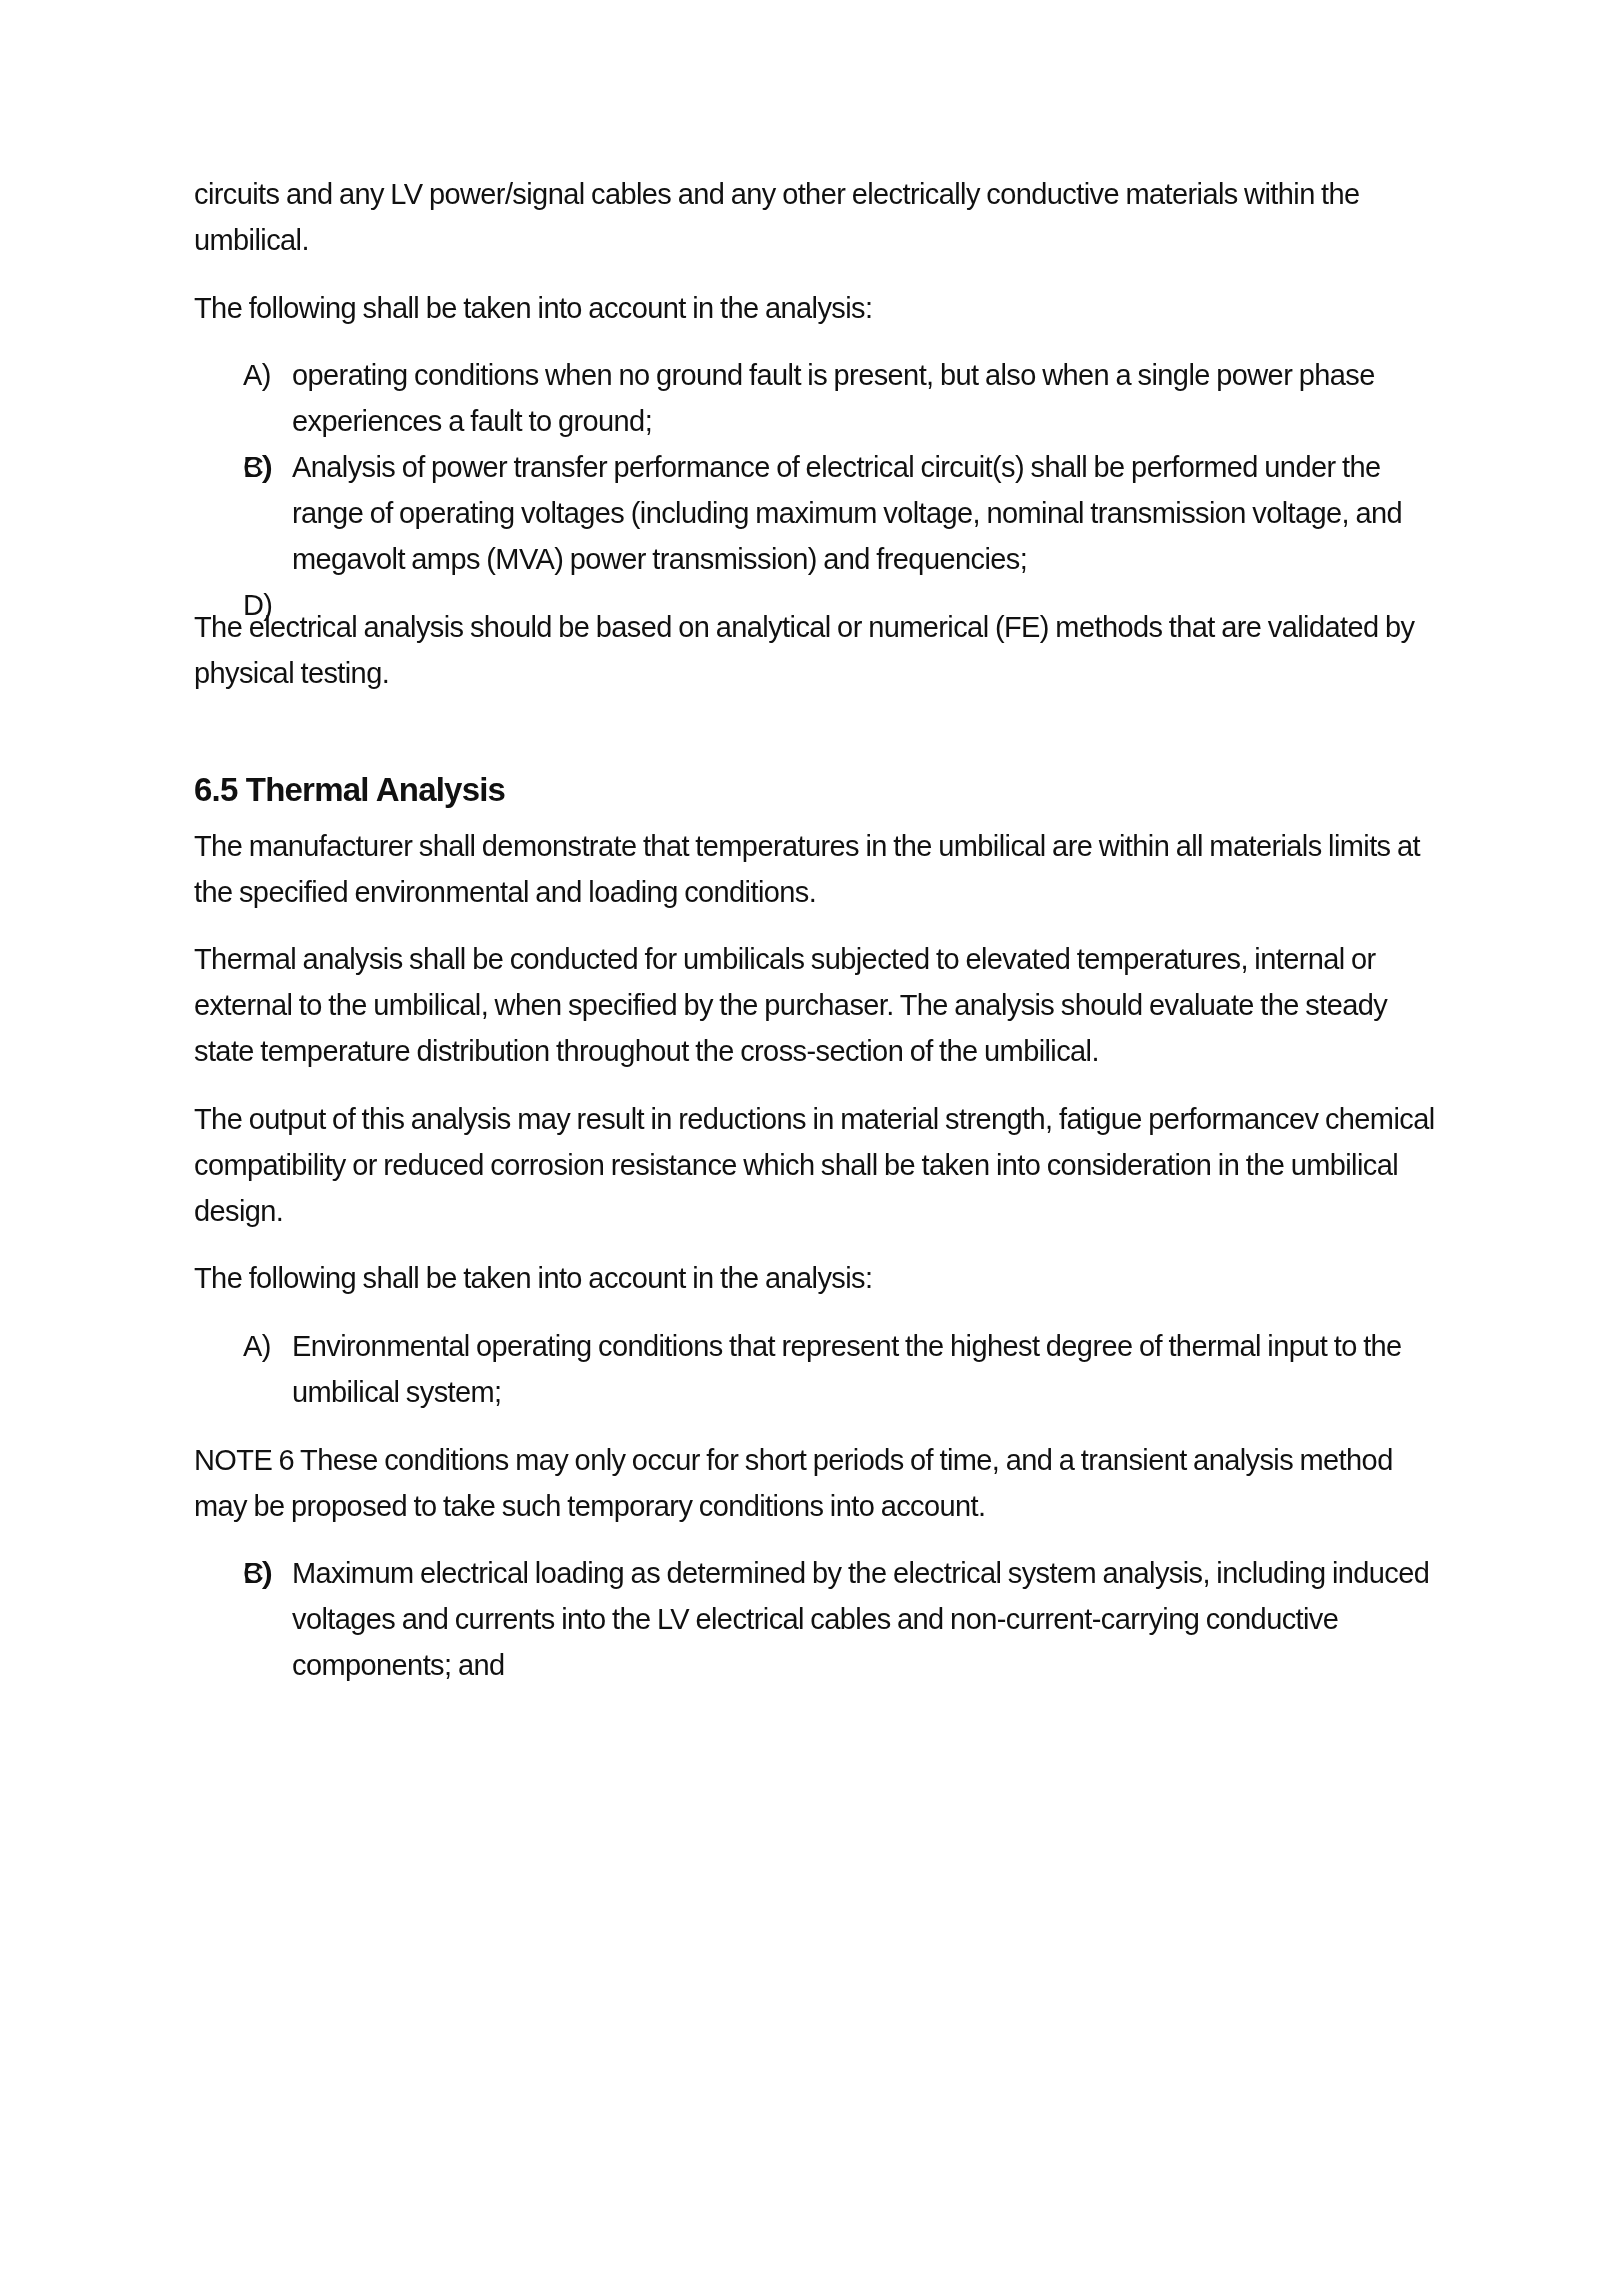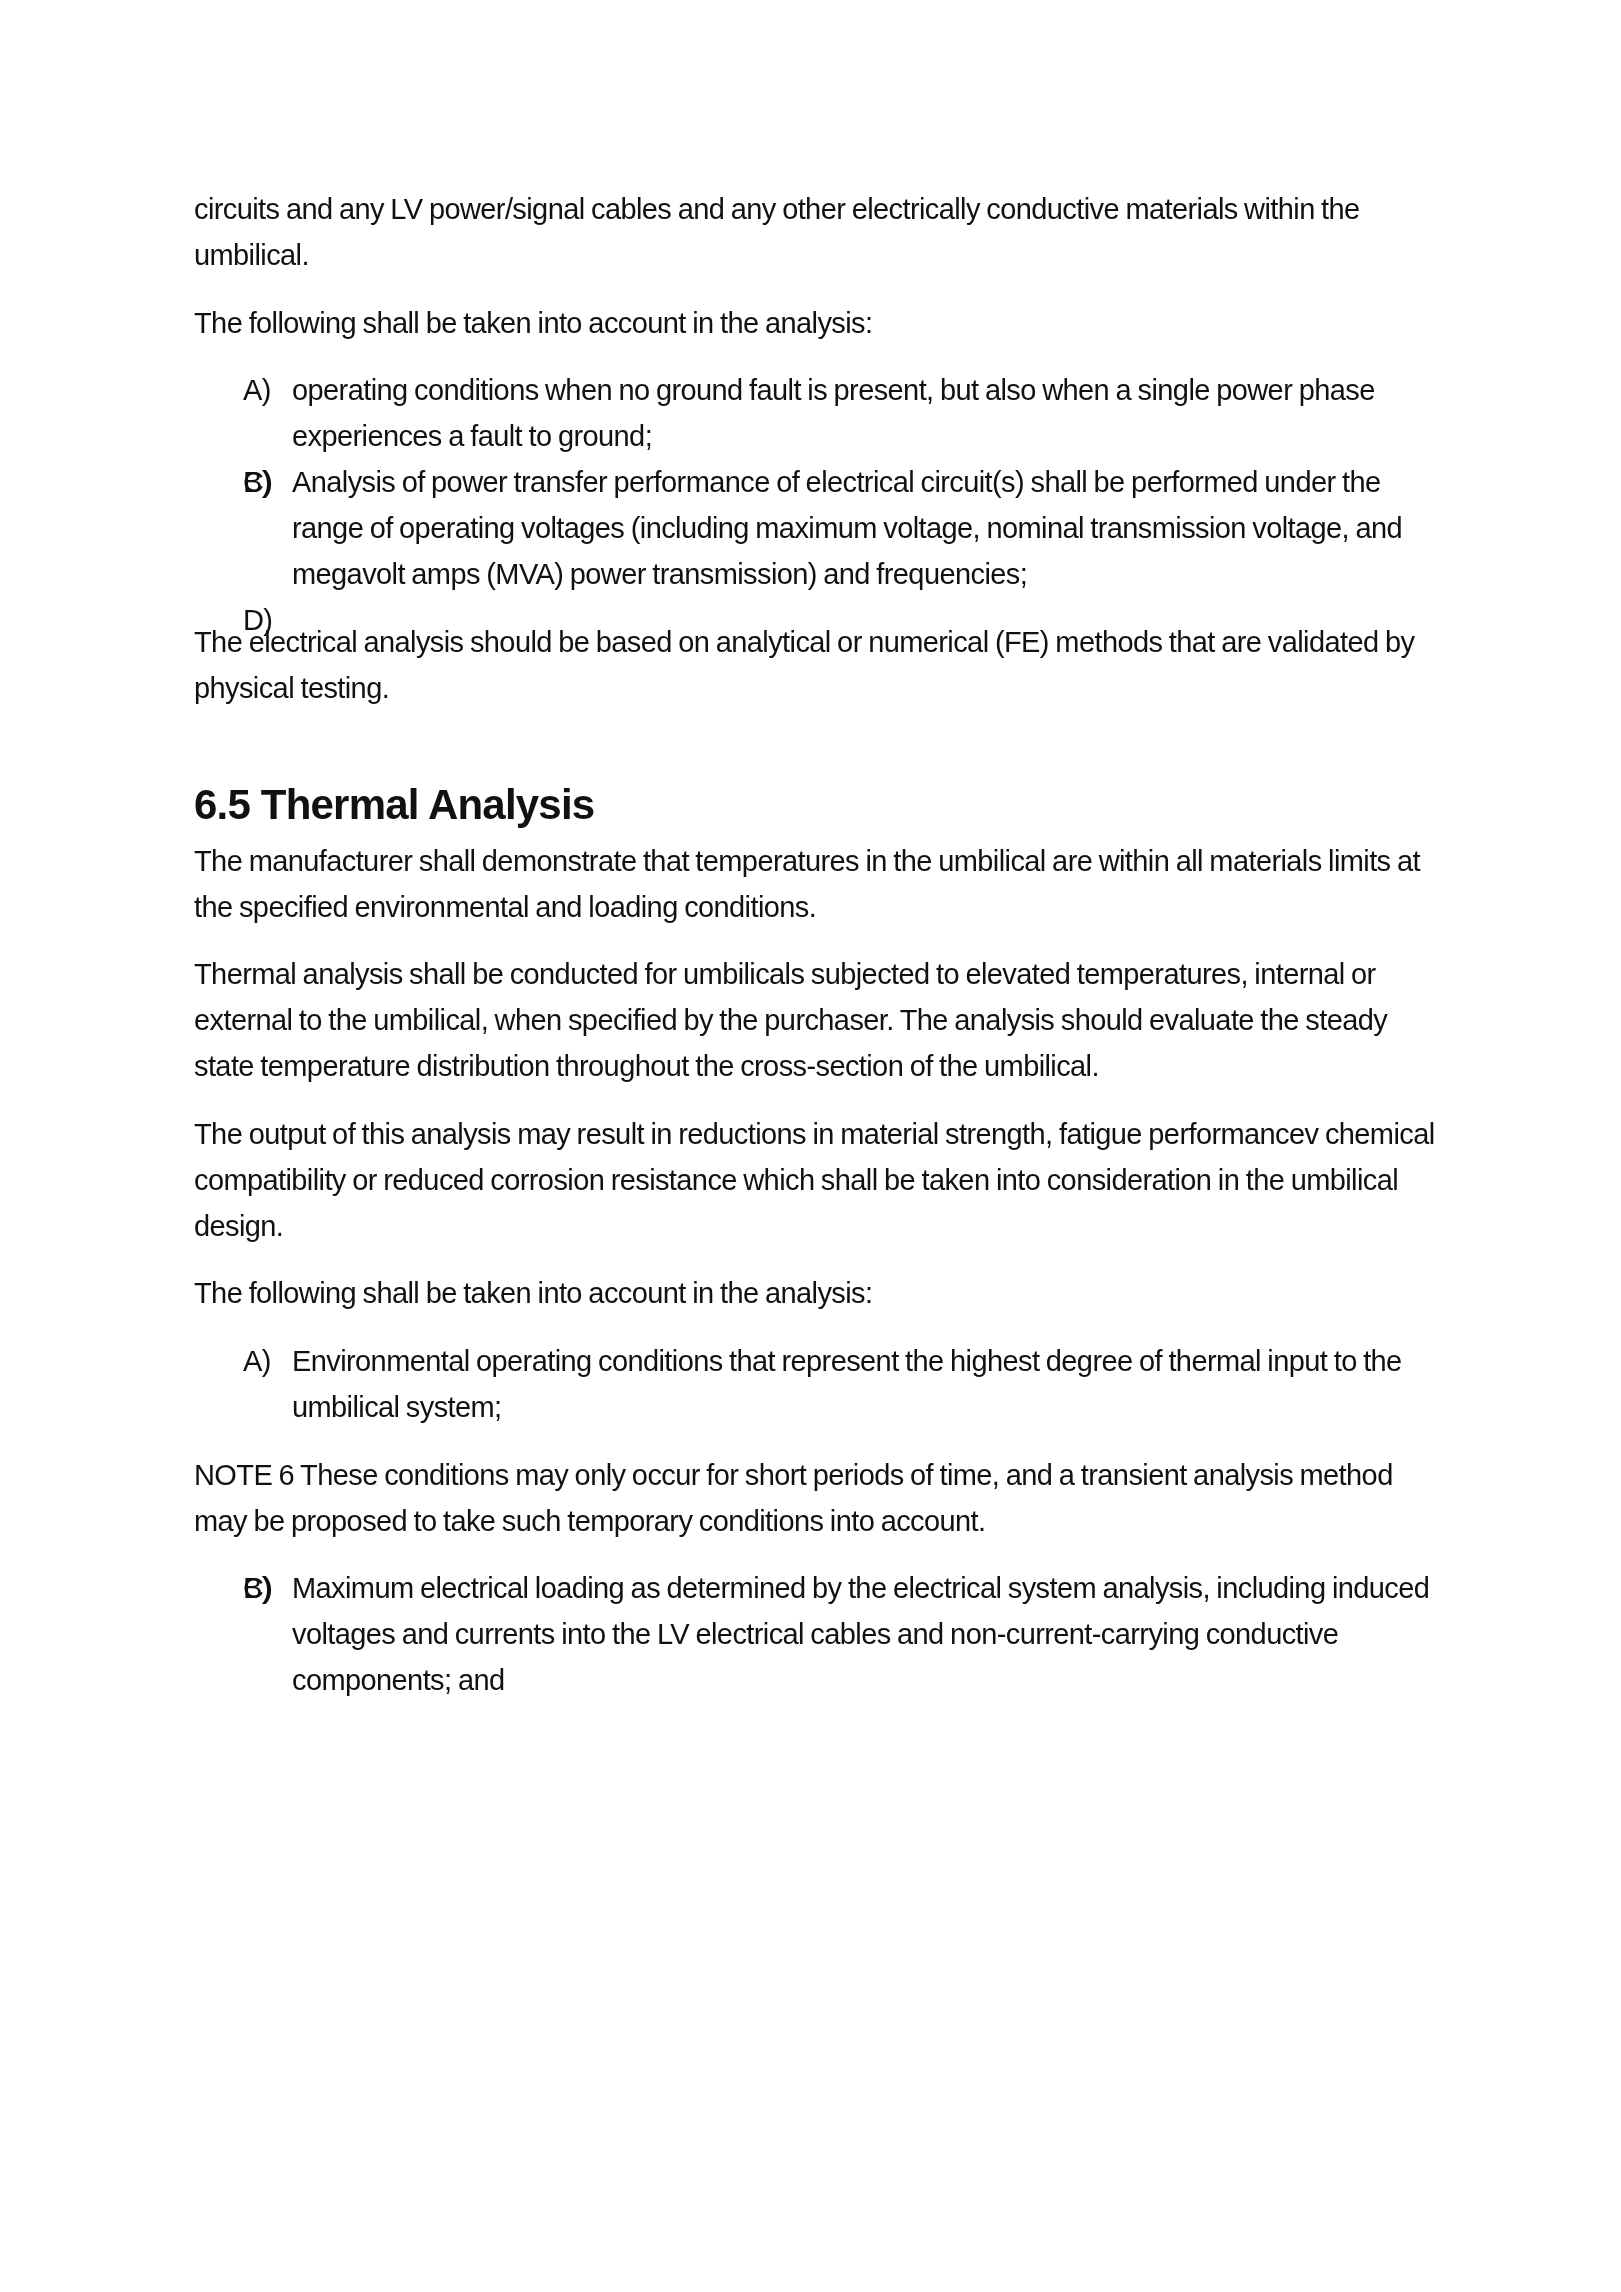--- a/index.html
+++ b/index.html
@@ -11,21 +11,21 @@
       width: 1621px;
       height: 2293px;
       position: relative;
       overflow: hidden;
       font-family: "Liberation Sans", "DejaVu Sans", sans-serif;
       color: #111111;
     }
     .page {
       position: absolute;
       left: 194px;
-      top: 186px;
+      top: 171px;
       width: 1245px;
     }
     .para {
       font-size: 29px;
       line-height: 46px;
       margin: 0 0 21.6px 0;
       letter-spacing: -0.6px;
       word-spacing: -1px;
     }
     .list {
@@ -40,21 +40,21 @@
       line-height: 46px;
       letter-spacing: -0.6px;
       word-spacing: -1px;
     }
     .list-marker {
       position: absolute;
       left: 49px;
       top: 0;
     }
     .heading {
-      font-size: 42px;
+      font-size: 33px;
       font-weight: bold;
       line-height: 46px;
       margin: 71px 0 9.8px 0;
       letter-spacing: -0.8px;
     }
   </style>
 </head>
 <body>
 
 <div class="page">

